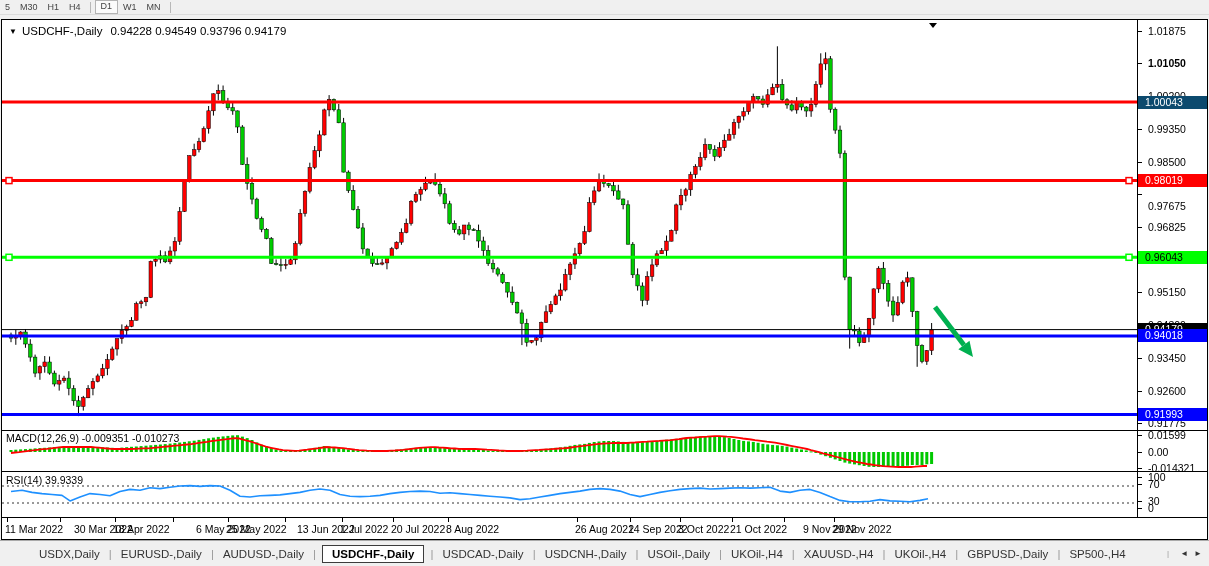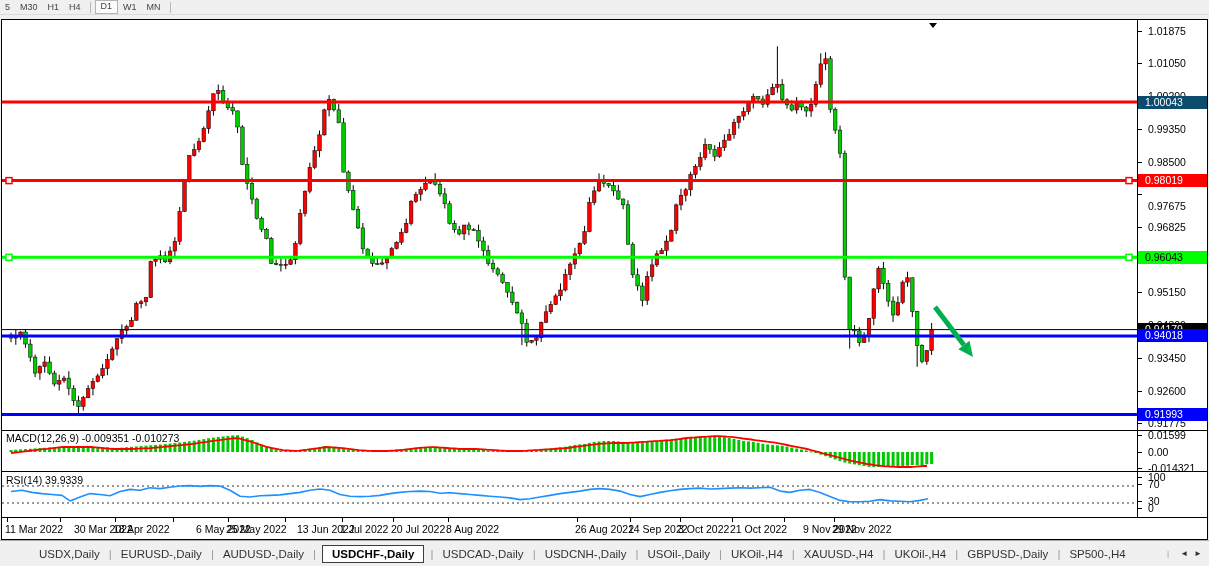--- a/index.html
+++ b/index.html
@@ -43,20 +43,23 @@
     <div class="tf">H1</div>
     <div class="tf">H4</div>
     <div class="tbsep"></div>
     <div class="tf active">D1</div>
     <div class="tf">W1</div>
     <div class="tf">MN</div>
     <div class="tbsep"></div>
   </div>
 
 <div id="chart-window">
+  <div id="title-line">
+    <span id="dd-icon">▼</span><span id="title-sym">USDCHF-,Daily</span><span id="title-ohlc">0.94228 0.94549 0.93796 0.94179</span>
+  </div>
 
   <div class="pane" id="main-pane" style="top:0;width:1135px;height:410px"><svg width="1135" height="410">
         <g>
           <line x1="9" x2="9" y1="312.6" y2="322.2" stroke="#000000" stroke-width="1"></line>
           <rect x="7.2" y="315.0" width="3.6" height="3.1" fill="#00cc00" stroke="#000" stroke-width="0.5"></rect>
           <line x1="13.82" x2="13.82" y1="309.9" y2="324.8" stroke="#000000" stroke-width="1"></line>
           <rect x="12.0" y="315.7" width="3.6" height="2.4" fill="#ff0000" stroke="#000" stroke-width="0.5"></rect>
           <line x1="18.64" x2="18.64" y1="311.2" y2="319.7" stroke="#000000" stroke-width="1"></line>
           <rect x="16.8" y="312.0" width="3.6" height="3.7" fill="#ff0000" stroke="#000" stroke-width="0.5"></rect>
           <line x1="23.46" x2="23.46" y1="309.1" y2="327.8" stroke="#000000" stroke-width="1"></line>
@@ -660,21 +663,21 @@
 
   <div class="sepline" style="top:410px"></div>
   <div class="sepline" style="top:451px"></div>
   <div class="sepline" style="top:497px"></div>
   <div id="vaxis-line"></div>
 
   <div id="axis-layer">
       <div class="axis-tick" style="top: 11px;"></div>
       <div class="axis-label" style="top: 5px;">1.01875</div>
       <div class="axis-tick" style="top: 43px;"></div>
-      <div class="axis-label" style="top: 37px;">1.01050</div>
+      <div class="axis-label" style="top: 37px; font-weight: bold;">1.01050</div>
       <div class="axis-tick" style="top: 76px;"></div>
       <div class="axis-label" style="top: 70px;">1.00200</div>
       <div class="axis-tick" style="top: 109px;"></div>
       <div class="axis-label" style="top: 103px;">0.99350</div>
       <div class="axis-tick" style="top: 142px;"></div>
       <div class="axis-label" style="top: 136px;">0.98500</div>
       <div class="axis-tick" style="top: 174px;"></div>
       <div class="axis-label" style="top: 180px;">0.97675</div>
       <div class="axis-tick" style="top: 207px;"></div>
       <div class="axis-label" style="top: 201px;">0.96825</div>

